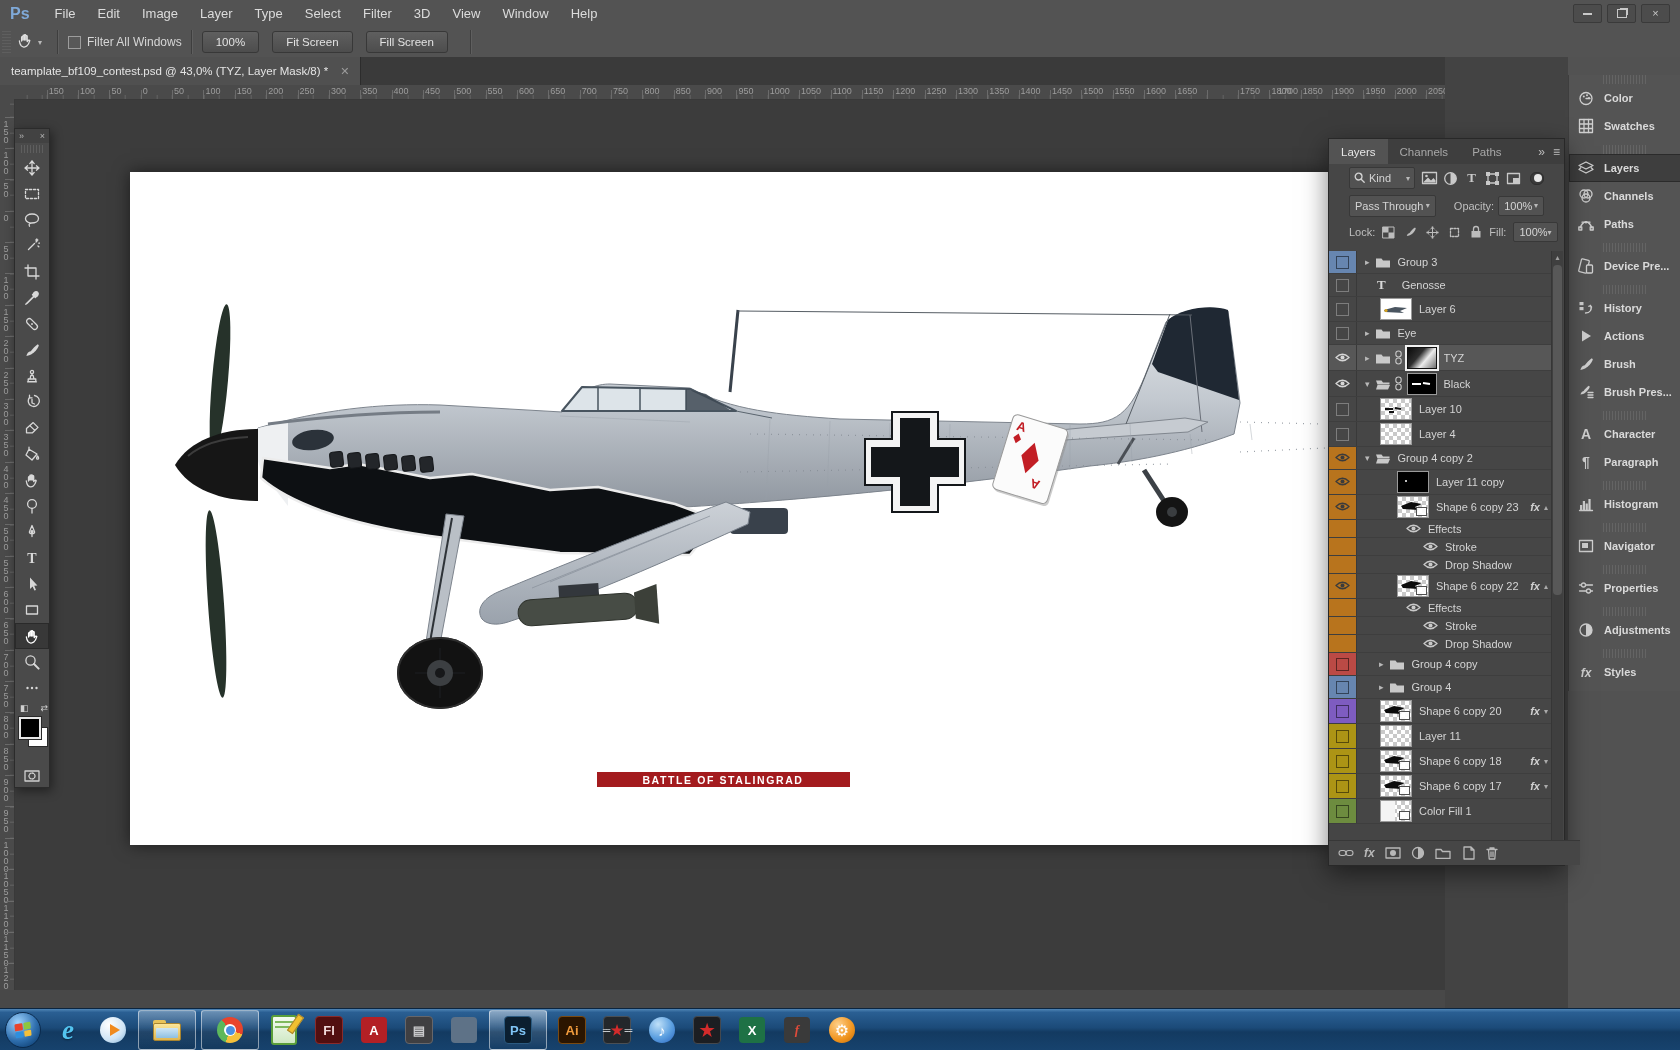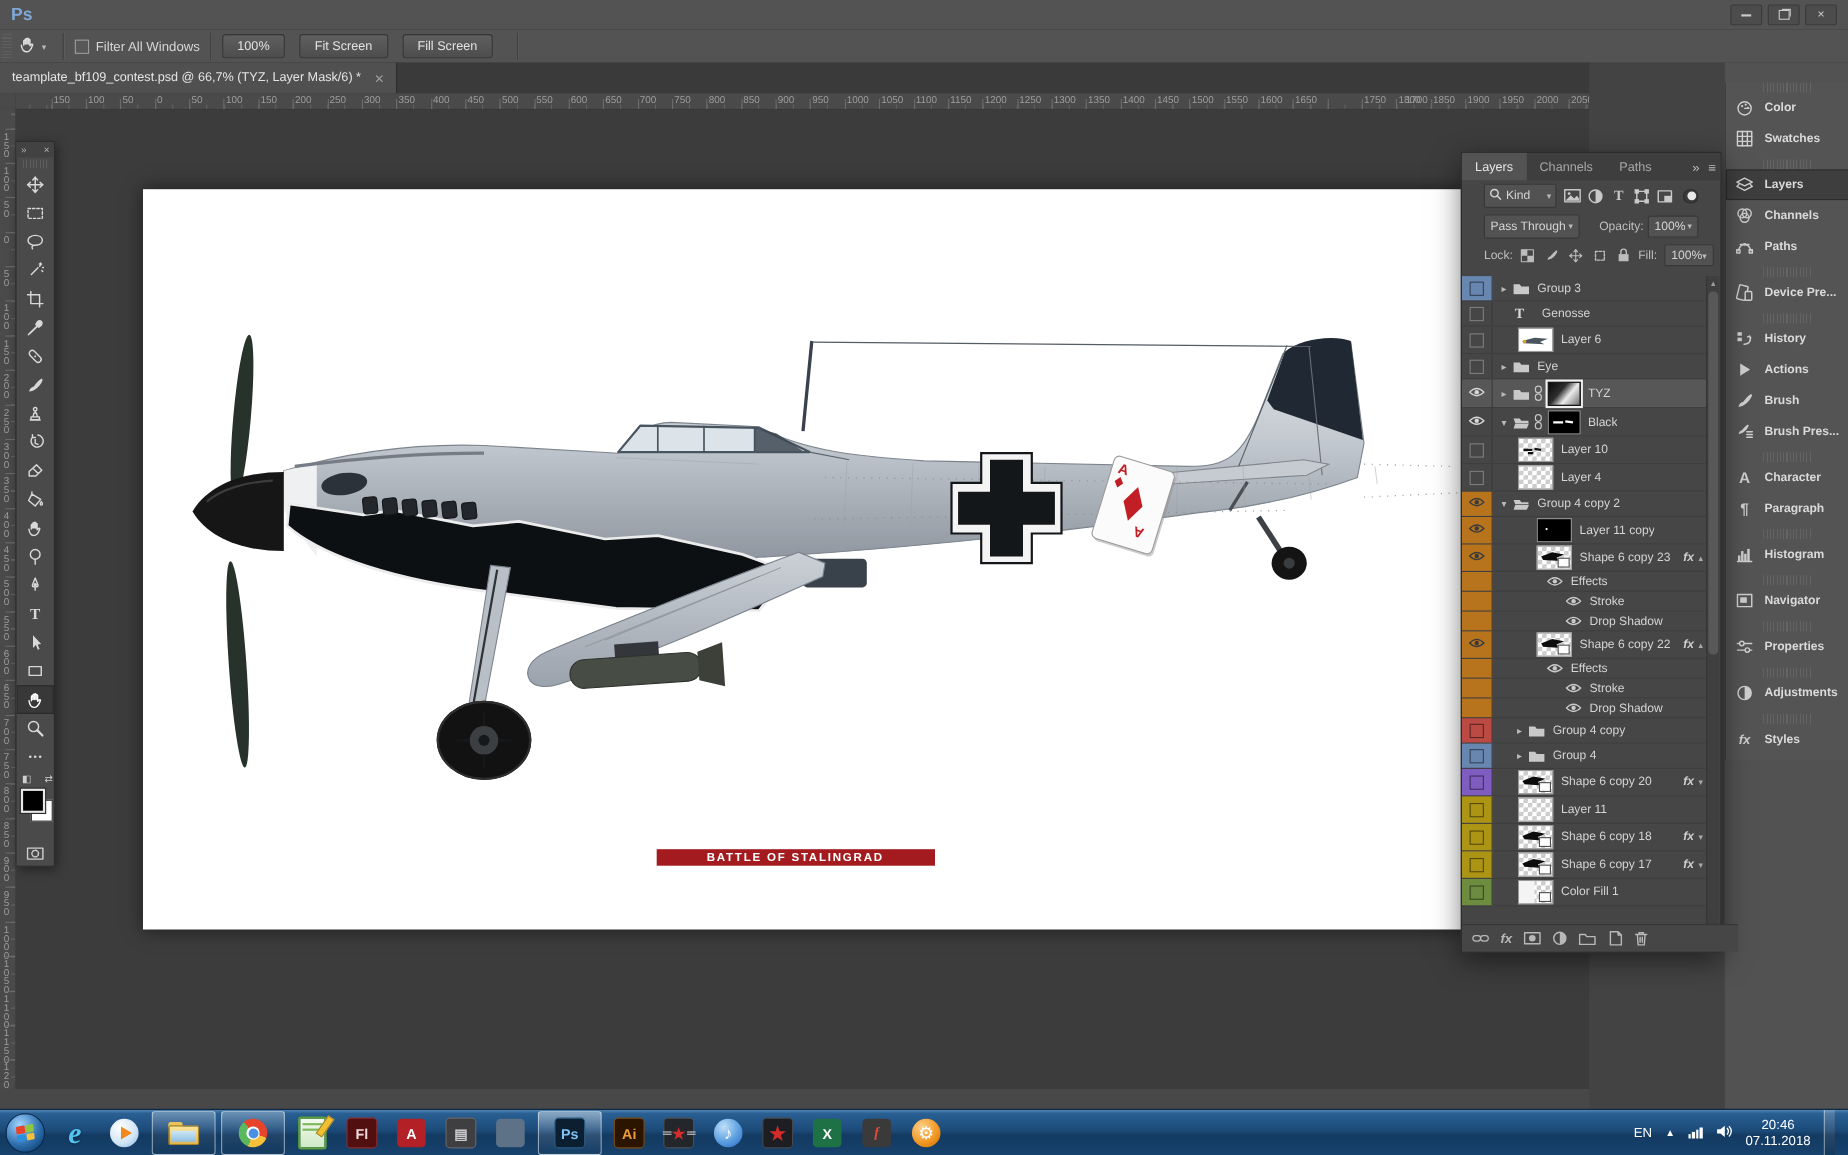--- a/index.html
+++ b/index.html
@@ -129,20 +129,33 @@
   .sigbars{display:flex;align-items:flex-end;gap:1px;}
   .sigbars i{width:2.5px;background:#fff;display:block;}
 </style>
 </head>
 <body>
 
 <div id="app">
 
   <div id="menubar">
     <span id="ps-logo">Ps</span>
+    <nav id="menus" style="display:flex;height:100%;">
+        <div class="menu-item">File</div>
+        <div class="menu-item">Edit</div>
+        <div class="menu-item">Image</div>
+        <div class="menu-item">Layer</div>
+        <div class="menu-item">Type</div>
+        <div class="menu-item">Select</div>
+        <div class="menu-item">Filter</div>
+        <div class="menu-item">3D</div>
+        <div class="menu-item">View</div>
+        <div class="menu-item">Window</div>
+        <div class="menu-item">Help</div>
+      </nav>
     <div id="winctl">
       <span class="wbtn">
           <i class="min-glyph"></i>
         </span>
       <span class="wbtn">
           <i class="rest-glyph"></i>
         </span>
       <span class="wbtn">×</span>
     </div>
   </div>
@@ -162,21 +175,21 @@
     </div>
     <div class="opt-sep"></div>
     <span class="opt-btn">100%</span>
     <span class="opt-btn">Fit Screen</span>
     <span class="opt-btn">Fill Screen</span>
     <div class="opt-sep"></div>
   </div>
 
   <div id="tabbar">
     <div class="tab">
-      <span>teamplate_bf109_contest.psd @ 66,7% (TYZ, Layer Mask/6) *</span>
+      <span>teamplate_bf109_contest.psd @ 43,0% (TYZ, Layer Mask/8) *</span>
       <span class="tab-close">✕</span>
     </div>
   </div>
 
   <div id="docwin">
     <div id="rcorner"></div>
     <div id="hruler">
         <div class="minor"></div>
         <span class="htick" style="left:32.7px"></span>
         <span class="hnum" style="left:34.7px">150</span>
@@ -1351,34 +1364,15 @@
         <div class="tb-icon">
           <span class="appsq" style="background:#1e7145;color:#ffffff;">X</span>
         </div>
         <div class="tb-icon">
           <span class="appsq" style="background:#3a3a3a;color:#e04b3a;font-style:italic;font-family:Liberation Serif,serif;">f</span>
         </div>
         <div class="tb-icon">
           <span style="width:26px;height:26px;border-radius:50%;background:radial-gradient(circle at 35% 30%,#ffd08a,#f0941e 60%,#c06a0a);display:flex;align-items:center;justify-content:center;color:#fff;font-size:16px;">⚙</span>
         </div>
       </div>
-    <div id="tray">
-      <span>EN</span>
-      <span style="font-size:9px;">▲</span>
-      <span class="sigbars">
-          <i style="height:4px"></i>
-          <i style="height:6px"></i>
-          <i style="height:8px"></i>
-          <i style="height:10px"></i>
-        </span>
-      <span><svg width="15" height="13" viewBox="0 0 15 13">
-            <path d="M1 4.5 h3 l4-3.2 v10.4 l-4-3.2 H1 Z" fill="#fff"></path>
-            <path d="M10 3.5 q2.6 3 0 6 M11.8 1.8 q4.2 4.7 0 9.4" stroke="#fff" stroke-width="1.2" fill="none"></path>
-          </svg></span>
-      <div id="clockblk">
-        <div>20:46</div>
-        <div>07.11.2018</div>
-      </div>
-      <div id="showdesk"></div>
-    </div>
   </div>
 
 </div>
 
 </body></html>

